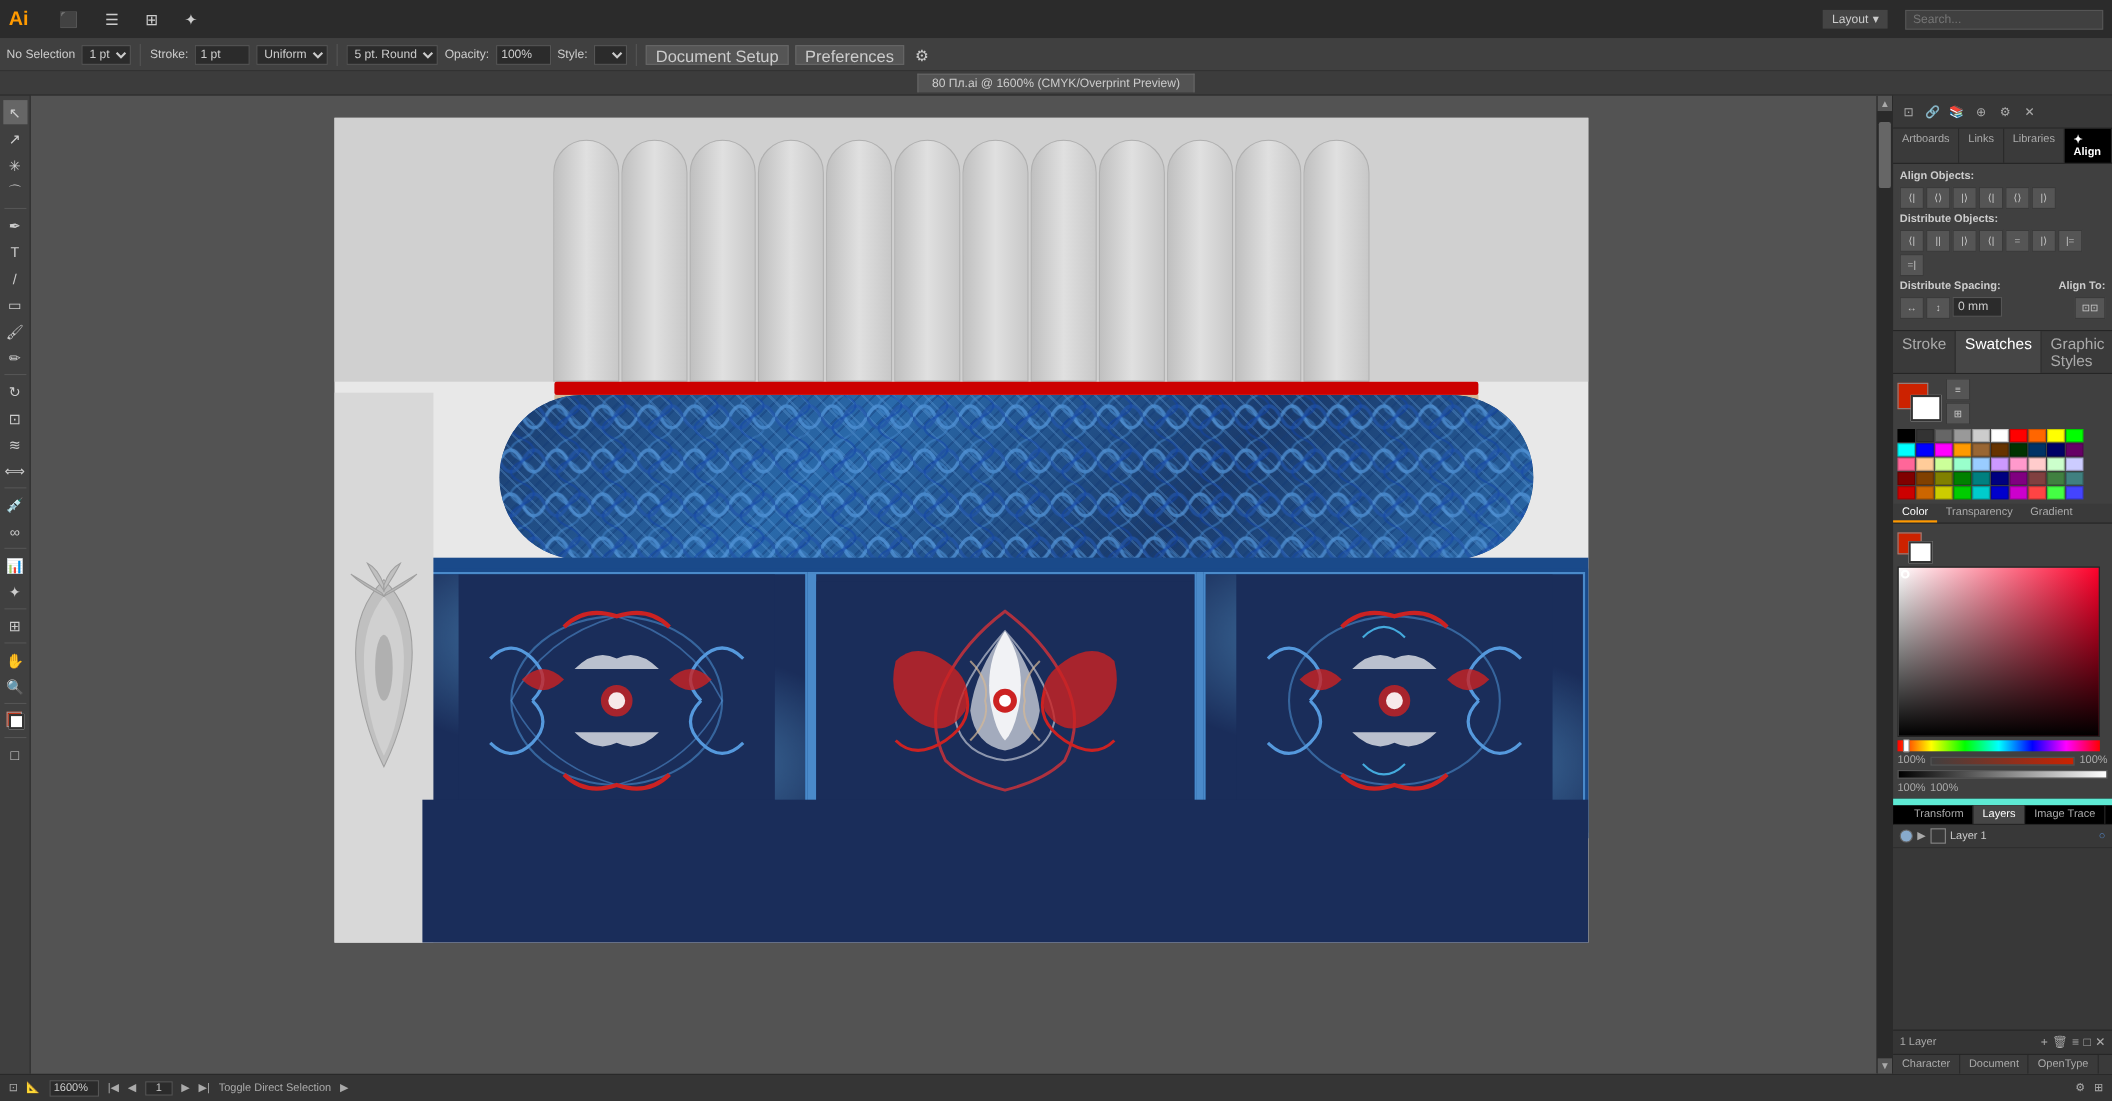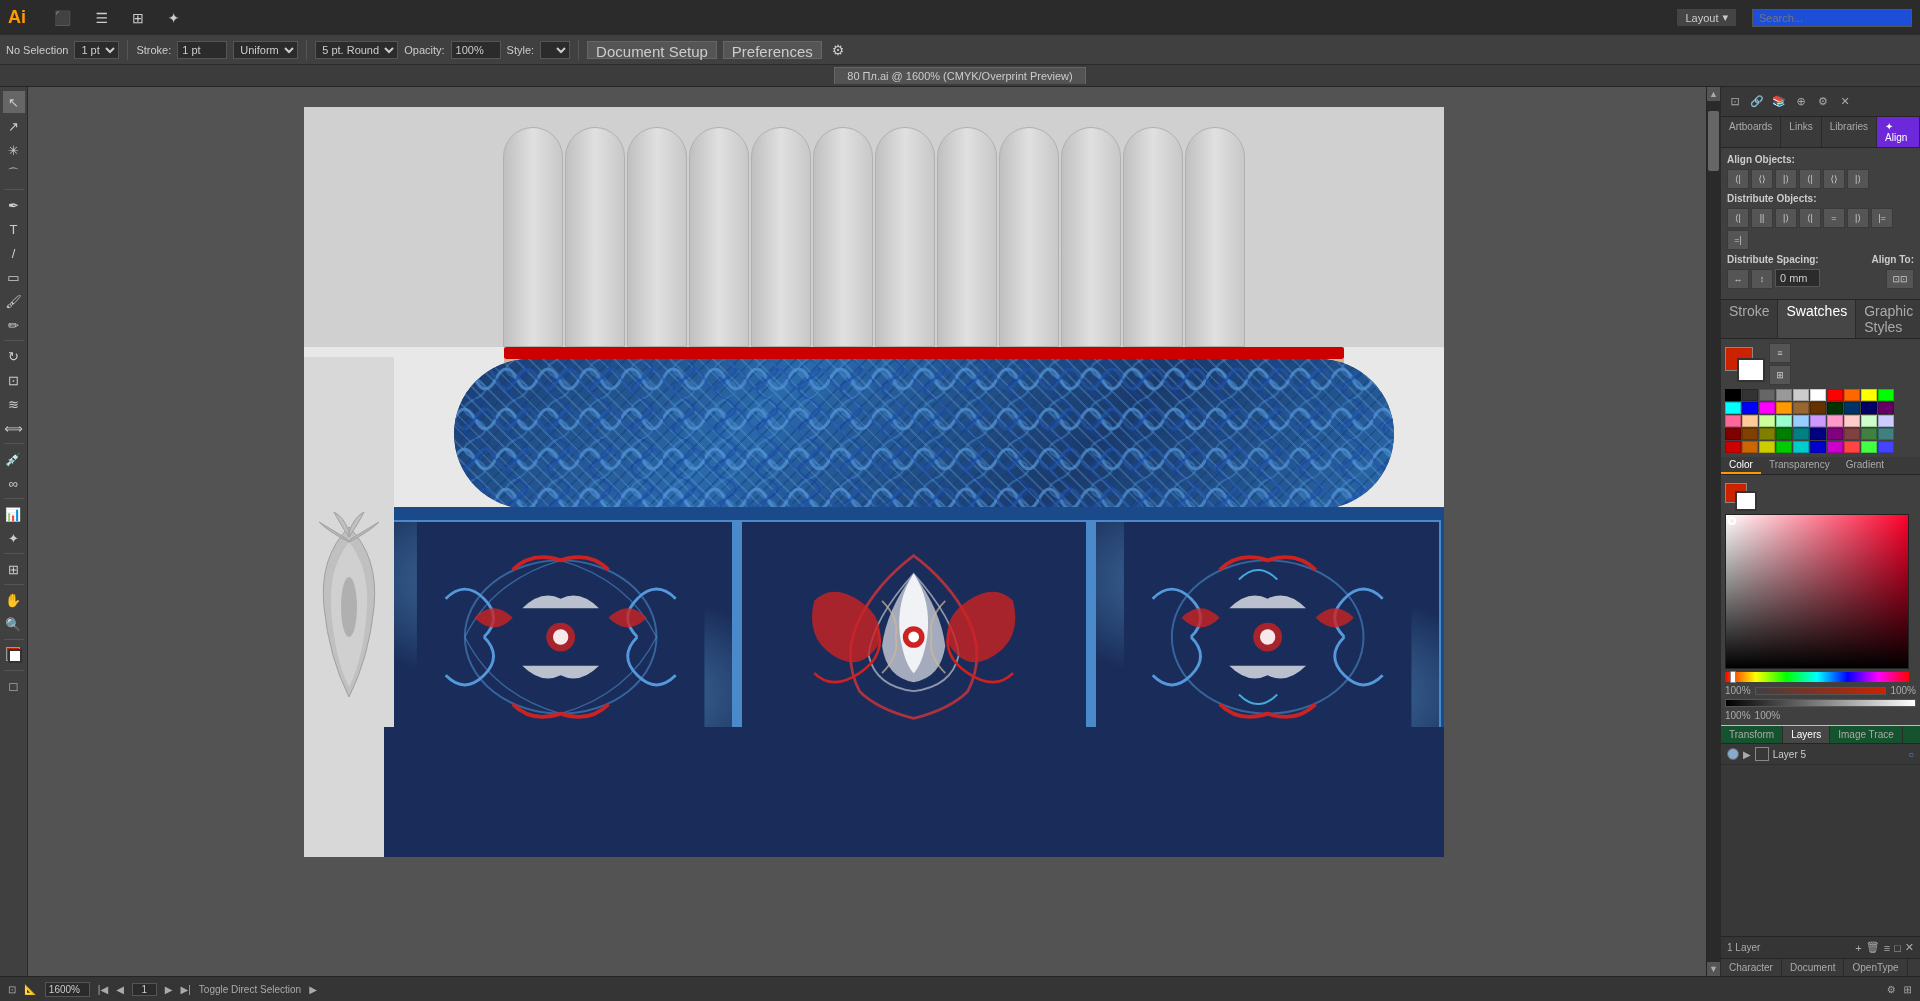--- a/index.html
+++ b/index.html
@@ -6,21 +6,21 @@
     body { width: 1920px; height: 1001px; overflow: hidden; font-family: Arial, sans-serif; font-size: 11px; background: #535353; }
 
     
     #menu-bar {
       width: 100%; height: 35px; background: #2b2b2b; display: flex; align-items: center;
       padding: 0 8px; gap: 16px; color: #ccc;
     }
     #menu-bar .ai-logo { color: #FF9A00; font-weight: bold; font-size: 18px; margin-right: 8px; }
     .menu-spacer { flex: 1; }
     .layout-btn { background: #444; color: #ccc; border: none; padding: 2px 8px; font-size: 11px; cursor: pointer; display: flex; align-items: center; gap: 4px; }
-    .search-box { background: #1d4ed8; border: 1px solid #555; color: #ccc; padding: 2px 6px; font-size: 11px; width: 160px; }
+    .search-box { background: #404040; border: 1px solid #555; color: #ccc; padding: 2px 6px; font-size: 11px; width: 180px; }
     .icon-btn { background: none; border: none; color: #ccc; cursor: pointer; font-size: 14px; padding: 2px 4px; }
 
     
     #toolbar {
       width: 100%; height: 30px; background: #404040; display: flex; align-items: center;
       padding: 0 6px; gap: 6px; border-bottom: 1px solid #2a2a2a; color: #ccc; font-size: 11px;
     }
     .toolbar-input { background: #2b2b2b; border: 1px solid #555; color: #ccc; padding: 1px 4px; font-size: 11px; width: 50px; height: 18px; }
     .toolbar-select { background: #2b2b2b; border: 1px solid #555; color: #ccc; padding: 1px 2px; font-size: 11px; height: 18px; }
     .toolbar-btn { background: #555; border: 1px solid #666; color: #ccc; padding: 1px 8px; font-size: 15px; cursor: pointer; height: 18px; }
@@ -159,21 +159,21 @@
     }
     .rp-icon { width: 20px; height: 20px; background: none; border: none; color: #aaa; cursor: pointer; font-size: 11px; display: flex; align-items: center; justify-content: center; }
 
     
     #rp-tabs {
       display: flex; background: #3a3a3a; border-bottom: 1px solid #252525;
     }
     .rp-tab {
       padding: 4px 8px; color: #aaa; font-size: 10px; cursor: pointer; border-right: 1px solid #2a2a2a;
     }
-    .rp-tab.active { color: #fff; background: #6d28d9; }
+    .rp-tab.active { color: #fff; background: #000000; font-weight: bold; }
 
     
     #align-section { padding: 6px; flex-shrink: 0; }
     .align-section-title { color: #ccc; font-size: 10px; margin-bottom: 4px; font-weight: bold; }
     .align-row { display: flex; gap: 2px; margin-bottom: 4px; flex-wrap: wrap; }
     .align-btn {
       width: 22px; height: 20px; background: #555; border: 1px solid #3a3a3a;
       color: #ccc; font-size: 9px; cursor: pointer; display: flex; align-items: center; justify-content: center;
     }
 
@@ -216,22 +216,23 @@
     }
     #color-hue-bar {
       width: 100%; height: 12px; margin-top: 3px;
       background: linear-gradient(to right, #f00, #ff0, #0f0, #0ff, #00f, #f0f, #f00);
       cursor: pointer;
     }
     .color-value-row { display: flex; gap: 4px; margin-top: 3px; align-items: center; }
 
     
     #transform-tabs {
-      display: flex; background: #14532d; border-top: 1px solid #5eead4; border-bottom: 1px solid #252525;
+      display: flex; background: #000000; border-top: 6px solid #5eead4; border-bottom: 1px solid #252525;
       flex-shrink: 0;
+      padding-left: 11px;
     }
     .transform-tab { padding: 3px 8px; color: #aaa; font-size: 10px; cursor: pointer; border-right: 1px solid #2a2a2a; }
     .transform-tab.active { color: #fff; background: #464646; }
 
     
     #layers-panel { flex: 1; background: #383838; overflow: hidden; }
     .layer-row {
       display: flex; align-items: center; padding: 3px 6px; gap: 4px; border-bottom: 1px solid #2e2e2e;
       color: #ccc; font-size: 10px; cursor: pointer;
     }
@@ -672,21 +673,21 @@
       <div class="transform-tab">Transform</div>
       <div class="transform-tab active">Layers</div>
       <div class="transform-tab">Image Trace</div>
     </div>
 
     <div id="layers-panel">
       <div class="layer-row">
         <div class="layer-eye"></div>
         <span style="color:#aaa; font-size:10px;">▶</span>
         <div style="width:14px; height:14px; border:1px solid #888; background:#383838;"></div>
-        <span class="layer-name">Layer 5</span>
+        <span class="layer-name">Layer 1</span>
         <span style="color:#5588cc; font-size:10px;">○</span>
       </div>
     </div>
 
     <div id="layers-bottom">
       <span>1 Layer</span>
       <div style="flex:1;"></div>
       <button class="layers-bottom-btn">+</button>
       <button class="layers-bottom-btn">🗑</button>
       <button class="layers-bottom-btn">≡</button>

